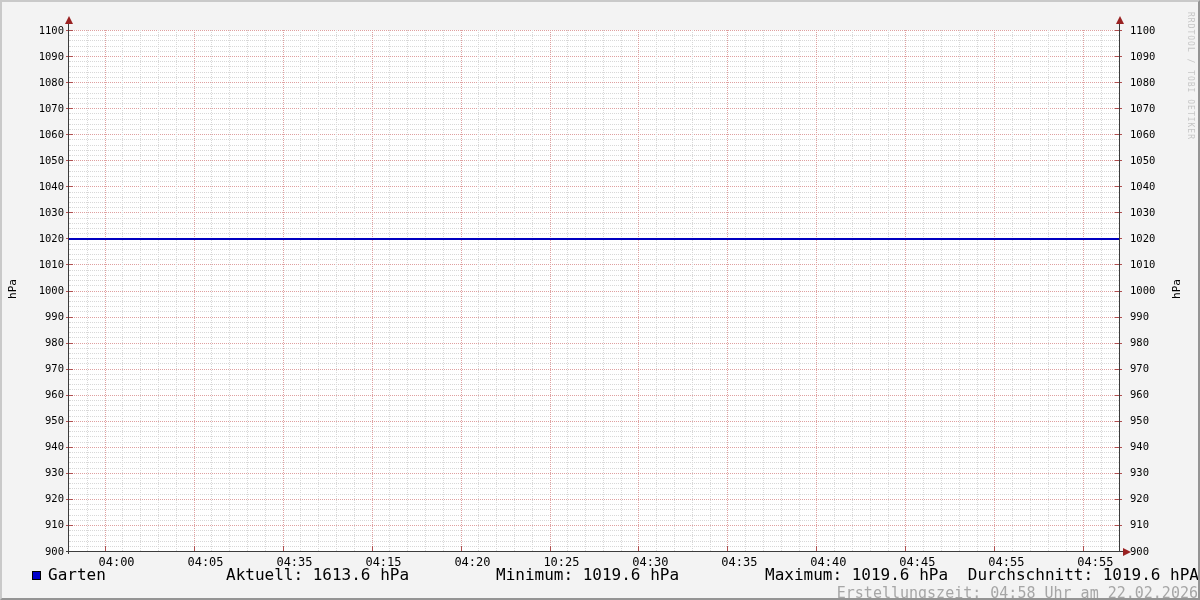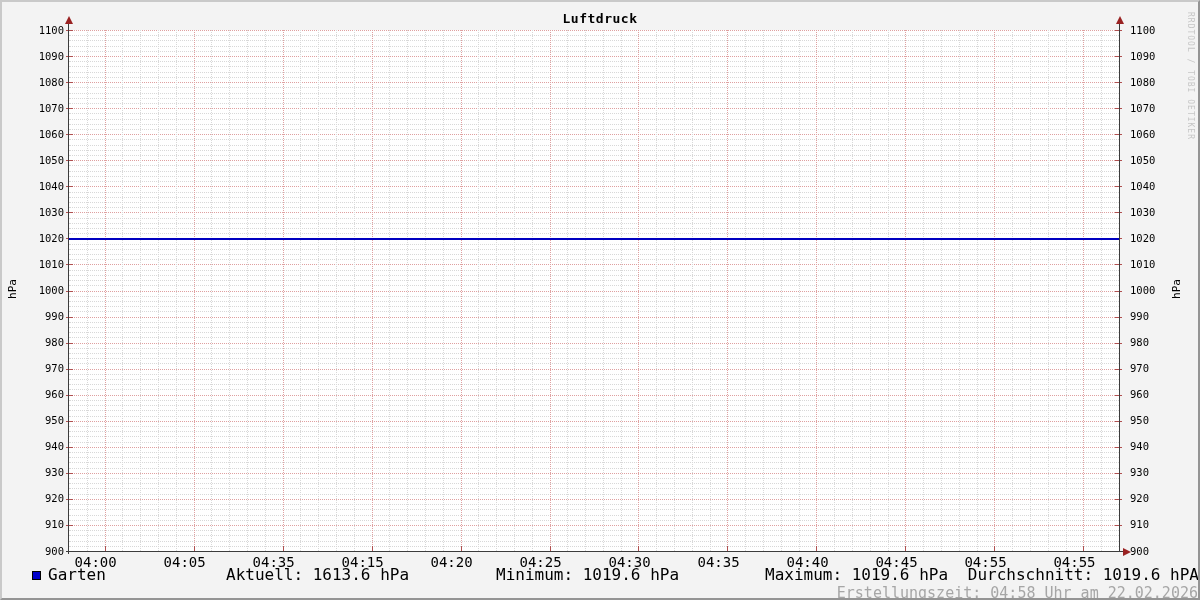--- a/index.html
+++ b/index.html
@@ -31,21 +31,21 @@
   .axis-y-left{left:66px;top:22px;width:1px;height:530px;}
   .axis-y-right{left:1117px;top:22px;width:1px;height:528px;}
   .axis-x{left:64px;top:549px;height:1px;width:1057px;}
   .arrow{position:absolute;width:0;height:0;z-index:6;}
   .arrow-up{border-left:4px solid transparent;border-right:4px solid transparent;border-bottom:8px solid #992222;}
   .arrow-up.left-ax{left:63px;top:14px;}
   .arrow-up.right-ax{left:1114px;top:14px;}
   .arrow-right{border-top:4px solid transparent;border-bottom:4px solid transparent;border-left:8px solid #992222;left:1121px;top:546px;}
   .ylab{position:absolute;font-size:10.5px;line-height:11px;white-space:pre;}
   .ylab.left{width:34px;text-align:right;}
-  .xlab{position:absolute;font-size:14px;line-height:11px;width:60px;text-align:left;top:555px;}
+  .xlab{position:absolute;font-size:12px;line-height:11px;width:60px;text-align:right;top:555px;}
   .yaxis-title{
     position:absolute;font-size:11px;color:#000;white-space:nowrap;
   }
   .yaxis-title.left{left:10px;top:287px;transform:translate(-50%,-50%) rotate(-90deg);}
   .yaxis-title.right{left:1174px;top:287px;transform:translate(-50%,-50%) rotate(-90deg);}
   .legend-row{position:absolute;left:16px;top:566px;width:100%;height:14px;font-size:16px;line-height:14px;}
   .legend-item{position:absolute;left:14px;top:0;display:flex;align-items:center;}
   .swatch{display:inline-block;width:9px;height:9px;border:1px solid #000;margin-right:7px;}
   .stat{position:absolute;top:0;white-space:pre;}
   .stat-aktuell{left:208px;}
@@ -60,21 +60,20 @@
     position:absolute;right:3px;top:10px;
     writing-mode:vertical-rl;
     font-size:8px;color:#c6c6c6;letter-spacing:1px;white-space:nowrap;
   }
 </style>
 </head>
 <body>
 
 <div class="graph">
 
-  <div class="title">Luftdruck</div>
 
   <div class="plot-area">
       <div class="gl-h" style="top: 515.79px;"></div>
       <div class="gl-h" style="top: 510.58px;"></div>
       <div class="gl-h" style="top: 505.37px;"></div>
       <div class="gl-h" style="top: 500.16px;"></div>
       <div class="gl-h major" style="top: 494.95px;"></div>
       <div class="tick-h" style="top: 494.95px; left: -3px; background: rgb(176, 80, 80);"></div>
       <div class="tick-h" style="top: 494.95px; left: 1046px; background: rgb(176, 80, 80);"></div>
       <div class="gl-h" style="top: 489.74px;"></div>
@@ -307,21 +306,21 @@
 
   <div class="footer">Erstellungszeit: 04:58 Uhr am 22.02.2026</div>
 
   <div class="watermark">RRDTOOL / TOBI OETIKER</div>
 
 <div class="xlab" style="left: 72.5932px;">04:00</div>
     <div class="xlab" style="left: 161.576px;">04:05</div>
     <div class="xlab" style="left: 250.559px;">04:35</div>
     <div class="xlab" style="left: 339.542px;">04:15</div>
     <div class="xlab" style="left: 428.525px;">04:20</div>
-    <div class="xlab" style="left: 517.508px;">04:25</div>
+    <div class="xlab" style="left: 517.508px;">10:25</div>
     <div class="xlab" style="left: 606.492px;">04:30</div>
     <div class="xlab" style="left: 695.475px;">04:35</div>
     <div class="xlab" style="left: 784.458px;">04:40</div>
     <div class="xlab" style="left: 873.441px;">04:45</div>
     <div class="xlab" style="left: 962.424px;">04:55</div>
     <div class="xlab" style="left: 1051.41px;">04:55</div>
     <div class="ylab left" style="left: 28px; top: 543.5px;">900</div>
     <div class="ylab" style="left: 1128px; top: 543.5px;">900</div>
     <div class="ylab left" style="left: 28px; top: 517.45px;">910</div>
     <div class="ylab" style="left: 1128px; top: 517.45px;">910</div>

